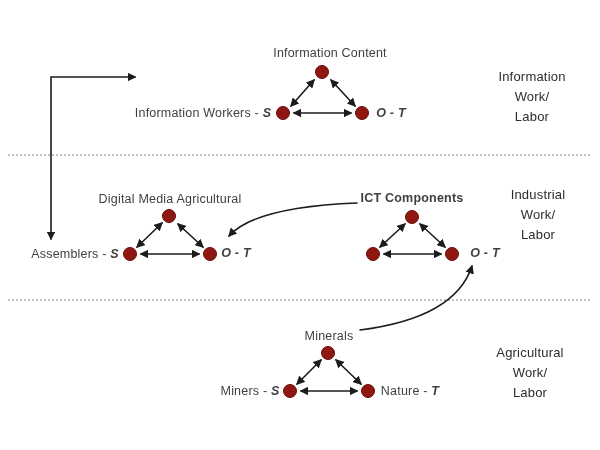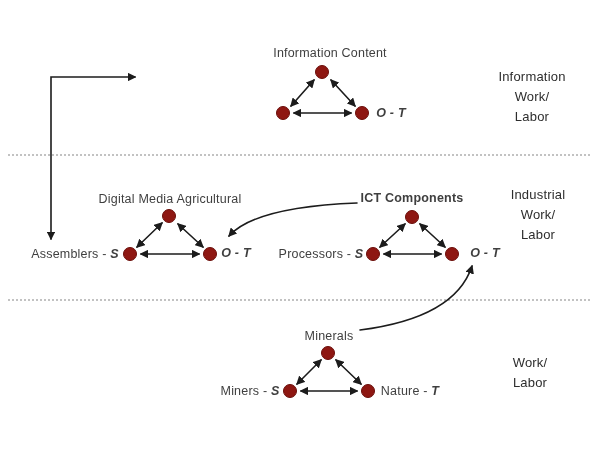--- a/index.html
+++ b/index.html
@@ -84,39 +84,40 @@
       <circle class="node" cx="290" cy="391" r="6.5"></circle>
       <circle class="node" cx="368" cy="391" r="6.5"></circle>
     </g>
   </svg>
 
   <div class="lbl" style="left:330px;top:53px;">Information Content</div>
   <div class="lbl" style="left:170px;top:199px;">Digital Media Agricultural</div>
   <div class="lbl" style="left:412px;top:198px;font-weight:bold;">ICT Components</div>
   <div class="lbl" style="left:329px;top:336px;">Minerals</div>
 
+  <div class="lbl" style="left:203px;top:113px;"><span>Information Workers -</span><span class="em">&nbsp;S</span></div>
   <div class="lbl" style="left:391px;top:113px;"><span></span><span class="em">O - T</span></div>
 
   <div class="lbl" style="left:75px;top:254px;"><span>Assemblers -</span><span class="em">&nbsp;S</span></div>
   <div class="lbl" style="left:236px;top:253px;"><span></span><span class="em">O - T</span></div>
 
-  <div class="lbl" style="left:321px;top:254px;"><span>Processors -</span><span class="em">&nbsp;S</span></div>
   <div class="lbl" style="left:485px;top:253px;"><span></span><span class="em">O - T</span></div>
 
   <div class="lbl" style="left:250px;top:391px;text-align:center;"><span>Miners -</span><span class="em">&nbsp;S</span></div>
   <div class="lbl" style="left:410px;top:391px;"><span>Nature -</span><span class="em">&nbsp;T</span></div>
 
   <div class="section" style="left:532px;top:97px;">
     <span>Information</span>
     <span>Work/</span>
     <span>Labor</span>
   </div>
   <div class="section" style="left:538px;top:215px;">
     <span>Industrial</span>
     <span>Work/</span>
     <span>Labor</span>
   </div>
   <div class="section" style="left:530px;top:373px;">
+    <span>Agricultural</span>
     <span>Work/</span>
     <span>Labor</span>
   </div>
 
 </div>
 
 </body></html>

